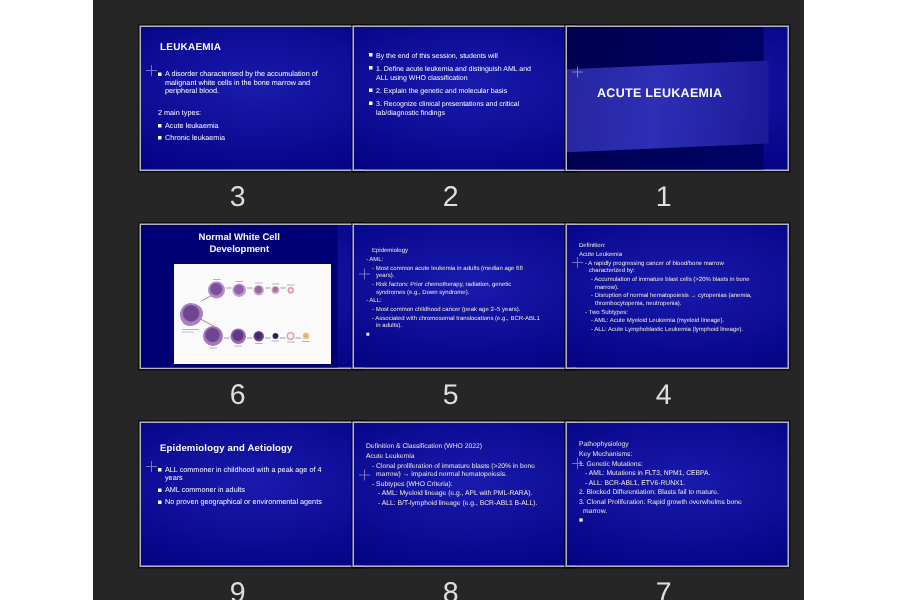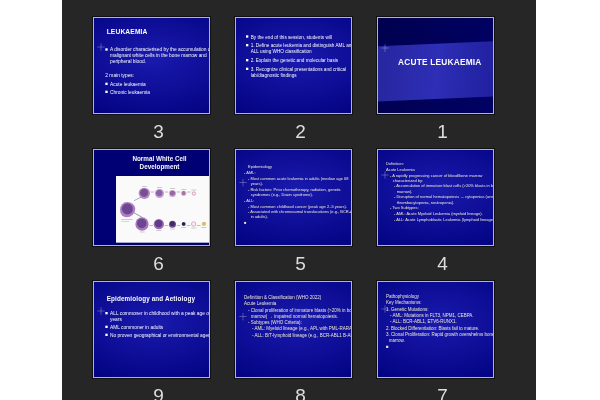--- a/index.html
+++ b/index.html
@@ -7,21 +7,21 @@
     --number-color:#dedede; --body-text:#fafaff; --dense-text:#ede8d2;
   }
   *{margin:0;padding:0;box-sizing:border-box;}
   html,body{width:600px;height:400px;overflow:hidden;background:var(--page-bg);
     font-family:"Liberation Sans",sans-serif;}
   .canvas{position:absolute;left:62px;top:0;width:474px;height:400px;
     background:var(--canvas-bg);}
   .grid{position:absolute;left:31px;top:17px;}
   .row{display:flex;}
   .cell{width:131px;margin-right:11px;}
-  .slide{position:relative;width:117px;height:97px;border:1px solid var(--slide-border);
+  .slide{position:relative;width:149px;height:97px;border:1px solid var(--slide-border);
     box-shadow:0 0 0 1px rgba(0,0,0,.55);overflow:hidden;
     background:radial-gradient(ellipse 130% 95% at 52% 42%,#1a1aae 0%,#0d0d96 40%,#020280 74%,#00006a 100%);}
   .sc{position:absolute;left:0;top:0;width:393px;height:291px;
     transform:scale(.33333);transform-origin:0 0;color:var(--body-text);}
   .num{height:35px;display:flex;align-items:center;justify-content:center;
     color:var(--number-color);font-size:19px;}
   
   .xh{position:absolute;left:10px;top:28%;width:22px;height:22px;opacity:.55;}
   .xh::before{content:"";position:absolute;left:0;top:10px;width:22px;height:2px;background:#c9c9dd;}
   .xh::after{content:"";position:absolute;left:10px;top:0;width:2px;height:22px;background:#c9c9dd;}

